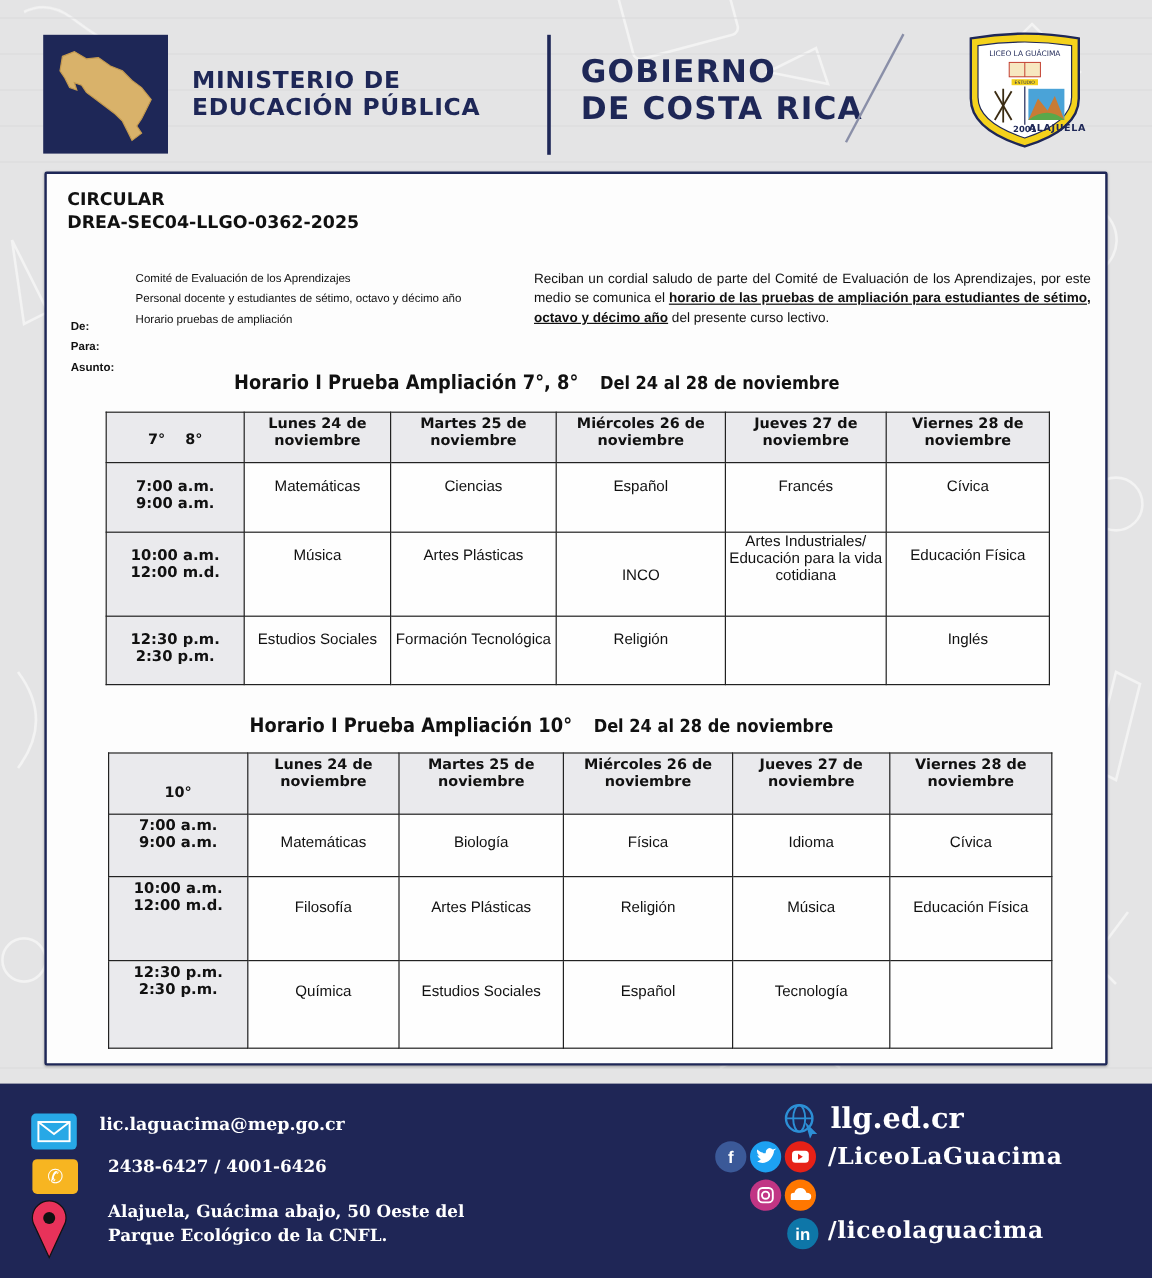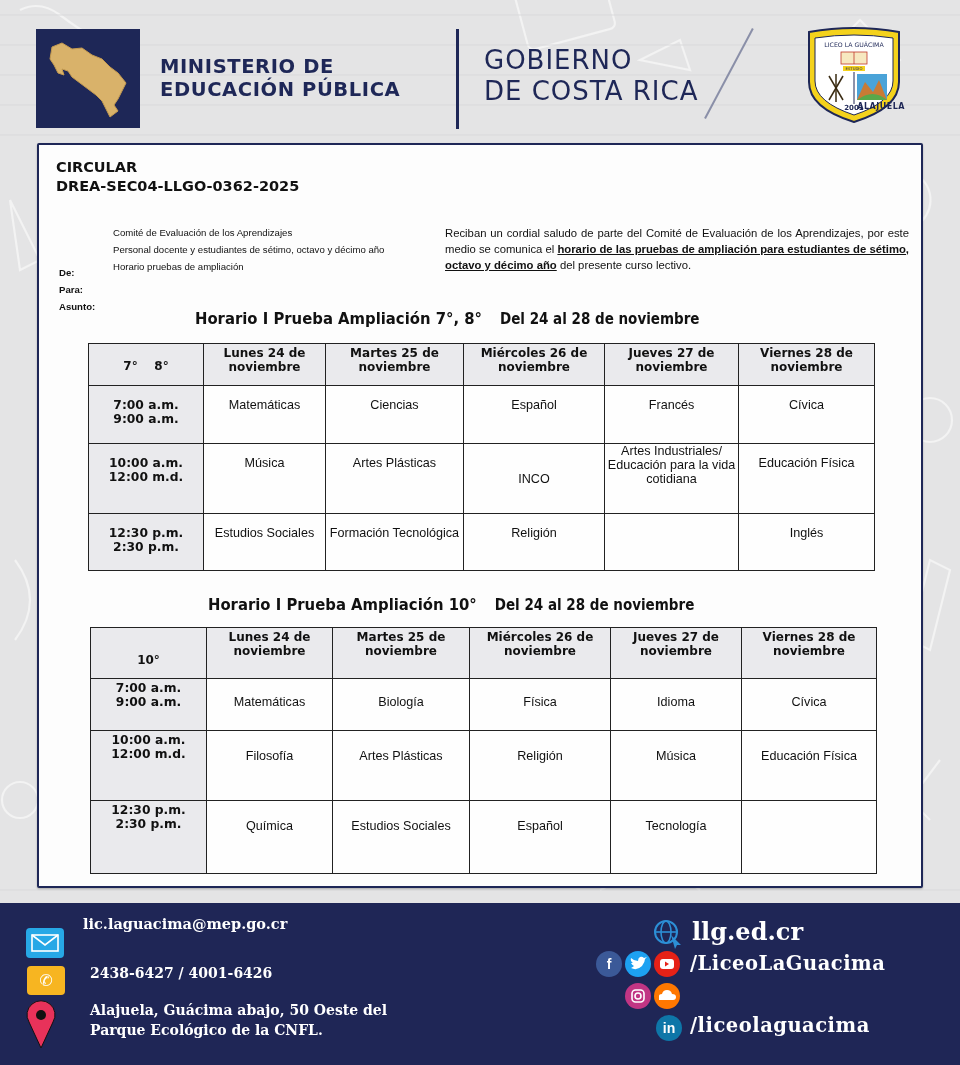--- a/index.html
+++ b/index.html
@@ -7,21 +7,21 @@
     width:960px; height:1065px; position:relative; overflow:hidden;
     background:#e4e4e5;
     font-family:"DejaVu Sans", sans-serif;
   }
   .doodles { position:absolute; left:0; top:0; width:960px; height:903px; pointer-events:none; }
   
   .mep-logo { position:absolute; left:36px; top:29px; width:104px; height:99px; background:#1e2757; }
   .mep-logo svg { position:absolute; left:12px; top:10px; }
   .mep-text { position:absolute; left:160px; top:55px; color:#1e2757; font-family:"DejaVu Sans", sans-serif; font-weight:bold; font-size:19.5px; line-height:23px; letter-spacing:0.6px; }
   .vdivider { position:absolute; left:456px; top:29px; width:3px; height:100px; background:#1e2757; }
-  .gob-text { position:absolute; left:484px; top:45px; color:#1e2757; font-weight:normal; font-size:26px; line-height:31px; letter-spacing:1px; }
+  .gob-text { position:absolute; left:484px; top:45px; color:#1e2757; font-weight:bold; font-size:26px; line-height:31px; letter-spacing:1px; }
   .diag { position:absolute; left:752px; top:28px; width:2px; height:102px; background:#8a8fa8; transform:rotate(28deg); transform-origin:top left; }
   .crest { position:absolute; left:803px; top:26px; width:102px; height:102px; }
   .crest-label { position:absolute; left:803px; top:102px; width:102px; text-align:right; font-size:8px; font-weight:bold; color:#1e2757; letter-spacing:0.5px; }
 
   
   .doc { position:absolute; left:37px; top:143px; width:882px; height:741px; background:#fdfdfd; border:2px solid #1e2757; border-radius:2px; box-shadow:0 1px 2px rgba(0,0,0,0.25); }
   .doc-head { position:absolute; left:17px; top:13px; font-family:"DejaVu Sans", sans-serif; font-weight:bold; font-size:14.5px; line-height:19px; color:#111; }
   .meta { position:absolute; left:20px; top:82px; font-family:"Liberation Sans", sans-serif; font-size:9.6px; color:#111; }
   .meta-row { height:17px; display:flex; }
   .meta-key { width:54px; font-weight:bold;margin-top:40px; }
@@ -43,21 +43,21 @@
   table.t2 td.time { padding-top:2px; }
   table.t2 td.subj { padding-top:16px; }
 
   
   .footer { position:absolute; left:0; top:903px; width:960px; height:162px; background:#1f2656; }
   .f-item { position:absolute; color:#fff; font-family:"DejaVu Serif", serif; font-weight:bold; }
   .f-icon { position:absolute; }
   .ico-mail { left:26px; top:25px; width:38px; height:30px; background:#27a8e6; border-radius:4px; }
   .ico-phone { left:27px; top:63px; width:38px; height:29px; background:#f7b521; border-radius:4px; color:#fff; font-size:16px; text-align:center; line-height:29px; font-weight:bold; }
   .ico-pin { left:25px; top:97px; }
-  .contact-email { left:83px; top:12px; font-size:14.5px; }
+  .contact-email { left:83px; top:26px; font-size:14.5px; }
   .contact-phone { left:90px; top:62px; font-size:14px; }
   .contact-addr { left:90px; top:97px; font-size:14px; line-height:20px; }
   .soc { position:absolute; width:26px; height:26px; border-radius:50%; color:#fff; text-align:center; line-height:26px; font-family:"Liberation Sans", sans-serif; font-weight:bold; font-size:14px; }
   .web-text { position:absolute; left:692px; top:14px; color:#fff; font-family:"DejaVu Serif", serif; font-weight:bold; font-size:24px; }
   .handle { position:absolute; left:690px; color:#fff; font-family:"DejaVu Serif", serif; font-weight:bold; font-size:19.5px; letter-spacing:0.5px; }
 </style>
 </head>
 <body>
 
 <svg class="doodles" viewBox="0 0 960 903">

